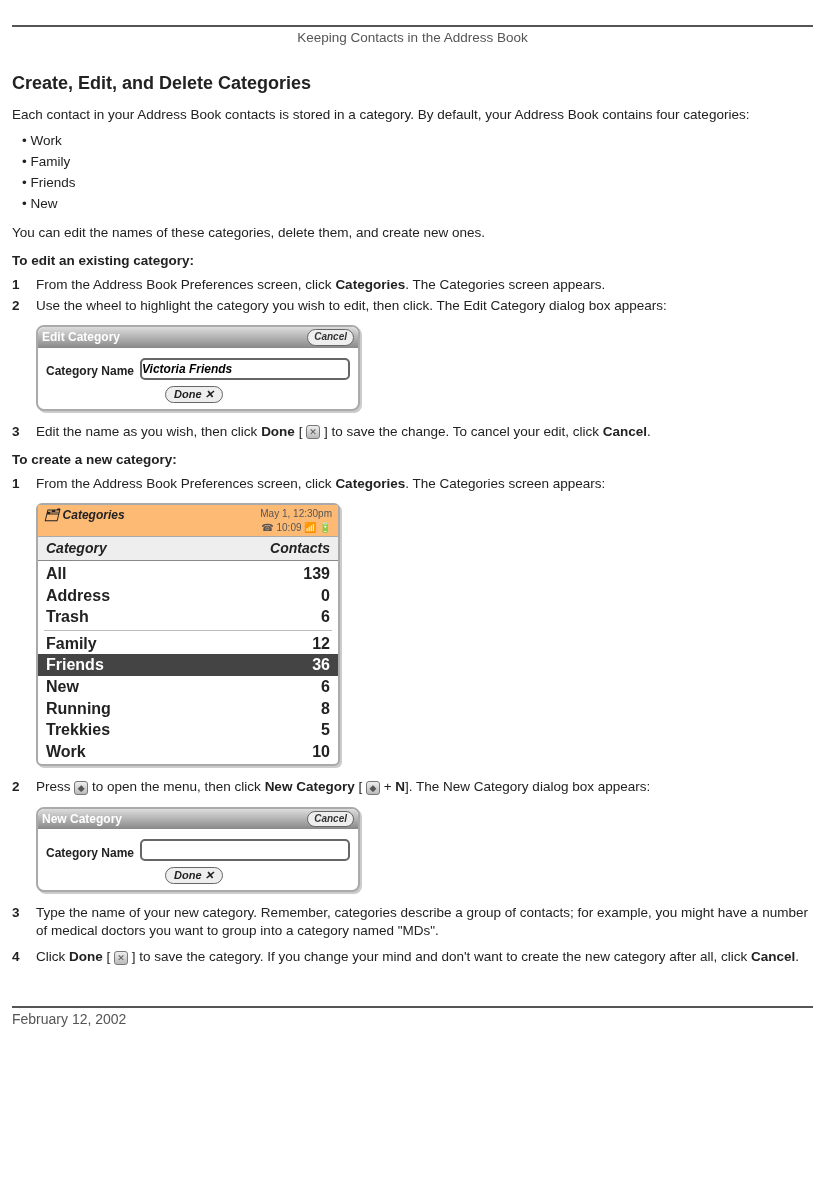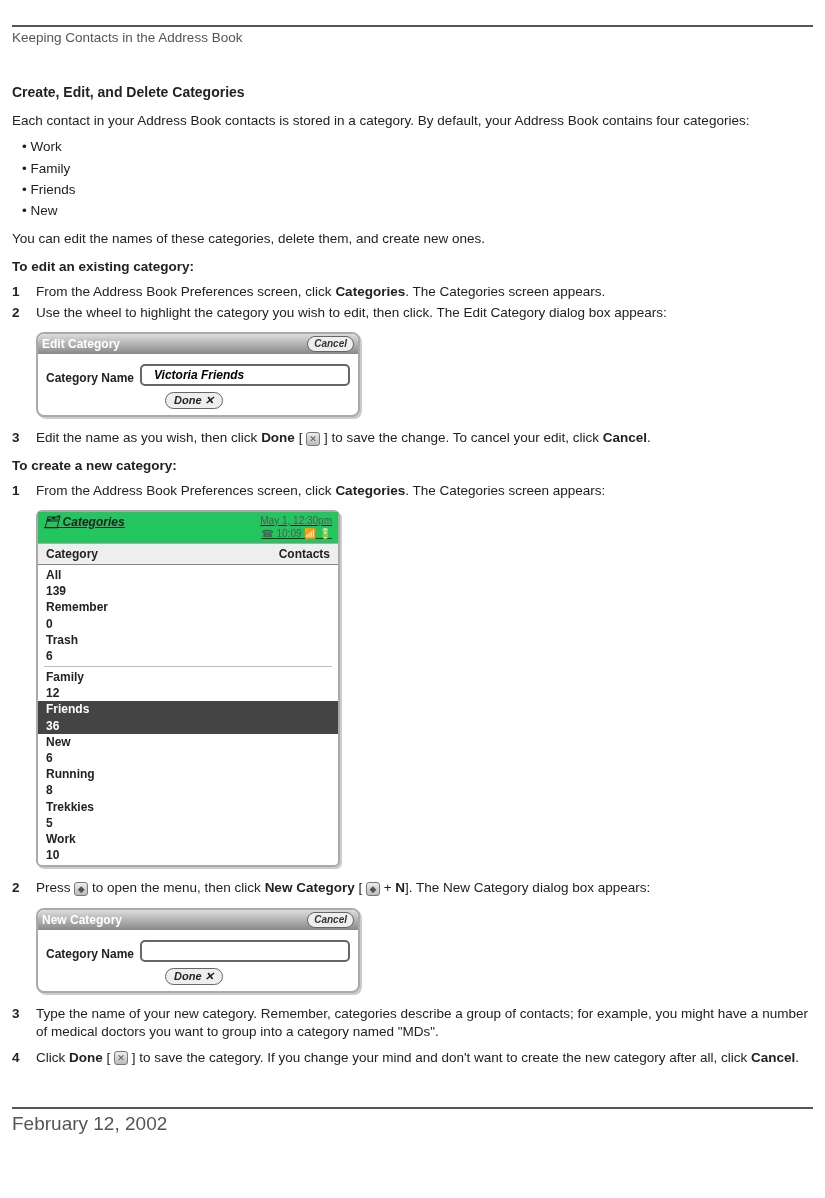--- a/index.html
+++ b/index.html
@@ -10,27 +10,27 @@
     padding: 25px 12px 15px 12px;
     width: 825px;
     box-sizing: border-box;
     line-height: 1.35;
   }
   .topline {
     border-top: 2px solid #555;
     margin-bottom: 2px;
   }
   .header-text {
-    text-align: left;
+    text-align: center;
     font-size: 13.5px;
     color: #555;
-    margin-bottom: 36px;
+    margin-bottom: 24px;
   }
   h2 {
-    font-size: 14px;
+    font-size: 18px;
     font-weight: bold;
     margin: 10px 0 10px 0;
   }
   .para { margin: 5px 0 8px 0; }
   .bullets { margin: 0 0 10px 10px; padding: 0; list-style: none; }
   .bullets li::before { content: "• "; }
   .bullets li { margin: 3px 0; }
   .subhead { font-weight: bold; margin: 10px 0 6px 0; }
   .steps { margin: 0 0 10px 0; padding: 0; list-style: none; }
   .steps li { display: flex; margin: 3px 0; }
@@ -71,21 +71,21 @@
   .dialog .body {
     padding: 10px 8px 6px 8px;
     display:flex;
     align-items:flex-end;
     gap:6px;
   }
   .dialog .body input {
     flex:1;
     border:2px solid #666;
     border-radius:5px;
-    padding:2px 12px;
+    padding:2px 0;
     font-family: inherit;
     font-weight:bold;
     font-style: italic;
     font-size:12px;
   }
   .dialog .footer {
     text-align:center;
     padding: 0 8px 6px 0;
   }
   .dialog .footer .donebtn {
@@ -107,47 +107,46 @@
     font-family: "Trebuchet MS", sans-serif;
     font-size: 12px;
     font-weight:bold;
     box-shadow: 2px 2px 0 #ccc;
   }
   .catscreen .topbar {
     display:flex;
     justify-content:space-between;
     padding: 2px 6px;
     border-bottom:1px solid #aaa;
-    background:#22c55e;
-    text-decoration:underline;
+    background:#fdba74;
   }
   .catscreen .topbar .crumb {
     font-style: italic;
   }
   .catscreen .topbar .clock {
     text-align:right;
     font-size:10px;
     color:#555;
     font-weight:normal;
   }
   .catscreen .headerrow {
     display:flex;
     justify-content:space-between;
     padding: 2px 8px;
-    font-size: 12px;
+    font-style: italic;
+    font-size: 14px;
     border-bottom:1px solid #888;
     background:#eee;
   }
   .catscreen .rows { padding: 2px 0; }
   .catscreen .row {
     display:flex;
     justify-content:space-between;
     padding: 0 8px;
-    font-size:12px;
-    flex-direction:column;
+    font-size:16px;
   }
   .catscreen .sep {
     border-top:1px solid #bbb;
     margin: 2px 6px;
   }
   .catscreen .row.selected {
     background:#444;
     color:#fff;
   }
   .inline-icon {
@@ -164,21 +163,21 @@
     text-align:center;
     color:#555;
   }
   .footer-line {
     border-top: 2px solid #555;
     margin-top: 40px;
   }
   .page-footer {
     display:flex;
     justify-content:space-between;
-    font-size: 19px;
+    font-size: 14px;
     color:#555;
     padding-top: 2px;
   }
 </style>
 </head>
 <body>
 
 <div class="topline"></div>
 <div class="header-text">Keeping Contacts in the Address Book</div>
 
@@ -252,21 +251,21 @@
     <div class="headerrow">
       <span>Category</span>
       <span>Contacts</span>
     </div>
     <div class="rows">
       <div class="row">
           <span>All</span>
           <span>139</span>
         </div>
       <div class="row">
-          <span>Remember</span>
+          <span>Address</span>
           <span>0</span>
         </div>
       <div class="row">
           <span>Trash</span>
           <span>6</span>
         </div>
       <div class="sep"></div>
       <div class="row">
           <span>Family</span>
           <span>12</span>

